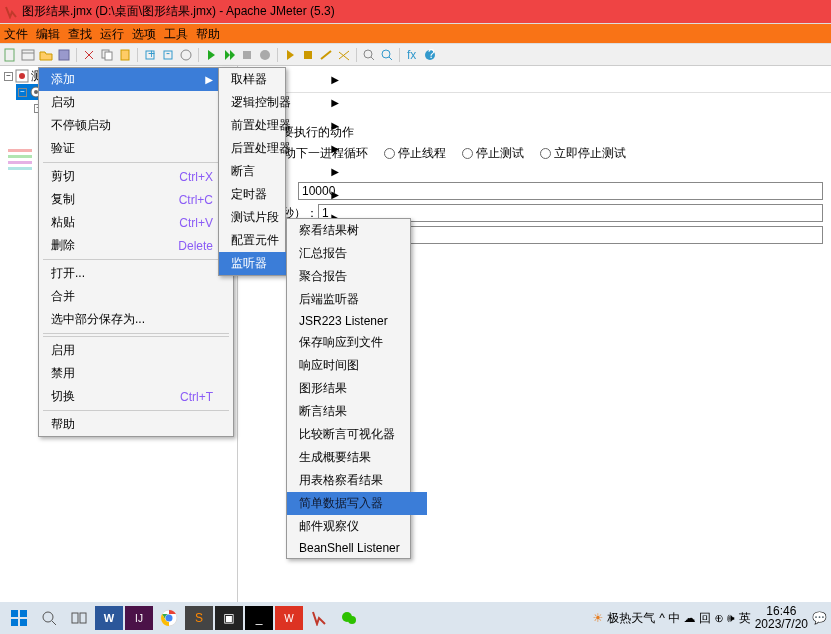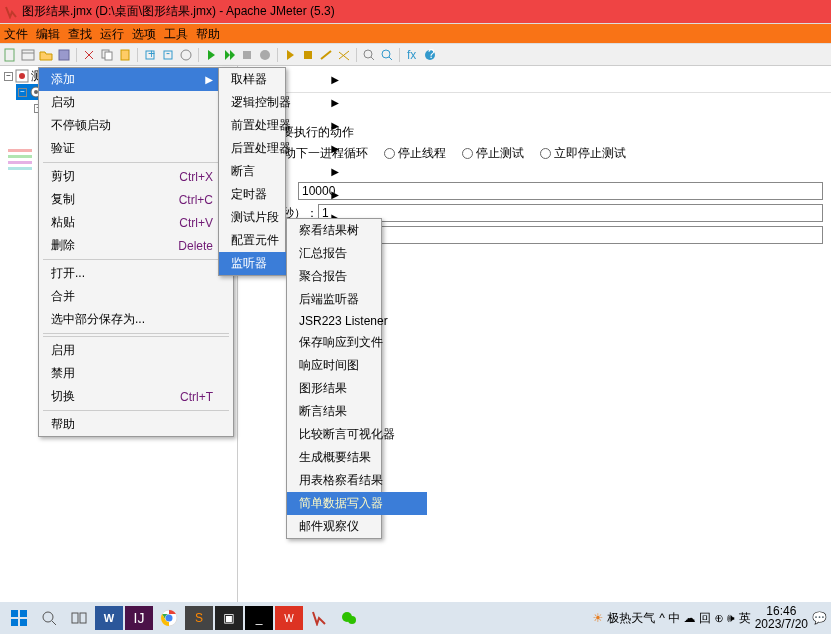--- a/index.html
+++ b/index.html
@@ -25,23 +25,23 @@
 .radio-row { margin: 4px 20px; display: flex; gap: 16px; }
 .radio-item { display: flex; align-items: center; gap: 3px; }
 .radio-circle { width: 11px; height: 11px; border: 1px solid #666; border-radius: 50%; display: inline-flex; align-items: center; justify-content: center; }
 .radio-dot { width: 5px; height: 5px; background: #333; border-radius: 50%; }
 .num-row { display: flex; align-items: center; margin: 4px 8px; }
 .num-input { border: 1px solid #888; height: 18px; flex: 1; padding: 1px 3px; }
 .chk { width: 12px; height: 12px; border: 1px solid #666; display: inline-block; margin-right: 3px; }
 .ctx-menu { position: absolute; background: #f4f4f4; border: 1px solid #999; box-shadow: 2px 2px 4px rgba(0,0,0,0.3); z-index: 100; }
 .ctx-item { display: flex; justify-content: space-between; align-items: center; padding: 3px 20px 3px 12px; white-space: nowrap; min-width: 140px; }
 .ctx-item:hover, .ctx-item.hov { background: #3b7dd8; color: #fff; }
-.ctx-item.hl { background: #3b7dd8; color: #fef9c3; }
+.ctx-item.hl { background: #3b7dd8; color: #0f172a; }
 .ctx-sep { height: 1px; background: #ccc; margin: 2px 4px; }
-.ctx-shortcut { color: #701a75; margin-left: 20px; }
+.ctx-shortcut { color: #8b5cf6; margin-left: 20px; }
 .ctx-arrow { margin-left: 20px; font-size: 10px; }
 .taskbar { position: absolute; bottom: 0; left: 0; right: 0; height: 32px; background: #dce5ee; display: flex; align-items: center; padding: 0 4px; }
 .task-icon { width: 28px; height: 24px; display: flex; align-items: center; justify-content: center; margin: 0 1px; }
 .task-right { margin-left: auto; display: flex; align-items: center; gap: 4px; font-size: 11px; }
 .graphish { position: absolute; left: 8px; top: 80px; width: 24px; opacity: 0.5; }
 .graphish div { height: 3px; margin: 3px 0; }
 .ghost-check { display:flex; align-items:center; color:#888; padding:3px 8px; }
 </style>
 </head>
 <body>
@@ -369,35 +369,36 @@
       <span>延迟</span>
     </div>
   <div class="ghost-check" style="margin-top:6px">
       <span class="chk"></span>
       <span>调度</span>
     </div>
   <div style="color:#aaa; padding:6px 8px"><span>持续时</span></div>
   <div style="color:#aaa; padding:2px 8px"><span>启动延</span></div>
 </div>
 
-<div class="ctx-menu" id="listener-menu" style="left:286px; top:218px; width:96px;">
+<div class="ctx-menu" id="listener-menu" style="left:286px; top:218px; width:125px;">
     <div class="ctx-item">察看结果树</div>
     <div class="ctx-item">汇总报告</div>
     <div class="ctx-item">聚合报告</div>
     <div class="ctx-item">后端监听器</div>
     <div class="ctx-item">JSR223 Listener</div>
     <div class="ctx-item">保存响应到文件</div>
     <div class="ctx-item">响应时间图</div>
     <div class="ctx-item">图形结果</div>
     <div class="ctx-item">断言结果</div>
     <div class="ctx-item">比较断言可视化器</div>
     <div class="ctx-item">生成概要结果</div>
     <div class="ctx-item">用表格察看结果</div>
     <div class="ctx-item hl">简单数据写入器</div>
     <div class="ctx-item">邮件观察仪</div>
+    <div class="ctx-item">BeanShell Listener</div>
   </div>
 
 <div class="taskbar">
   <span class="task-icon">
       <svg width="18" height="18">
         <rect x="1" y="1" width="7" height="7" fill="#0078d7"></rect>
         <rect x="10" y="1" width="7" height="7" fill="#0078d7"></rect>
         <rect x="1" y="10" width="7" height="7" fill="#0078d7"></rect>
         <rect x="10" y="10" width="7" height="7" fill="#0078d7"></rect>
       </svg>
@@ -408,21 +409,21 @@
         <line x1="11" y1="11" x2="15" y2="15" stroke="#555"></line>
       </svg>
     </span>
   <span class="task-icon">
       <svg width="16" height="16">
         <rect x="1" y="3" width="6" height="10" fill="none" stroke="#555"></rect>
         <rect x="9" y="3" width="6" height="10" fill="none" stroke="#555"></rect>
       </svg>
     </span>
   <span class="task-icon" style="background:#2b579a;color:#fff;font-weight:bold;font-size:11px">W</span>
-  <span class="task-icon" style="background:#4b1248;color:#fff;font-size:14px">IJ</span>
+  <span class="task-icon" style="background:#4b1248;color:#fff;font-size:10px">IJ</span>
   <span class="task-icon">
       <svg width="18" height="18">
         <circle cx="9" cy="9" r="8" fill="#fff" stroke="#ddd"></circle>
         <circle cx="9" cy="9" r="3.5" fill="#4285f4"></circle>
         <path d="M9 1a8 8 0 016.9 4H9z" fill="#ea4335"></path>
         <path d="M2.1 5l3.5 6A4 4 0 019 5z" fill="#34a853"></path>
         <path d="M9 17a8 8 0 01-6.9-12l3.4 6A4 4 0 009 13z" fill="#fbbc05"></path>
       </svg>
     </span>
   <span class="task-icon" style="background:#444;color:#f80">S</span>

